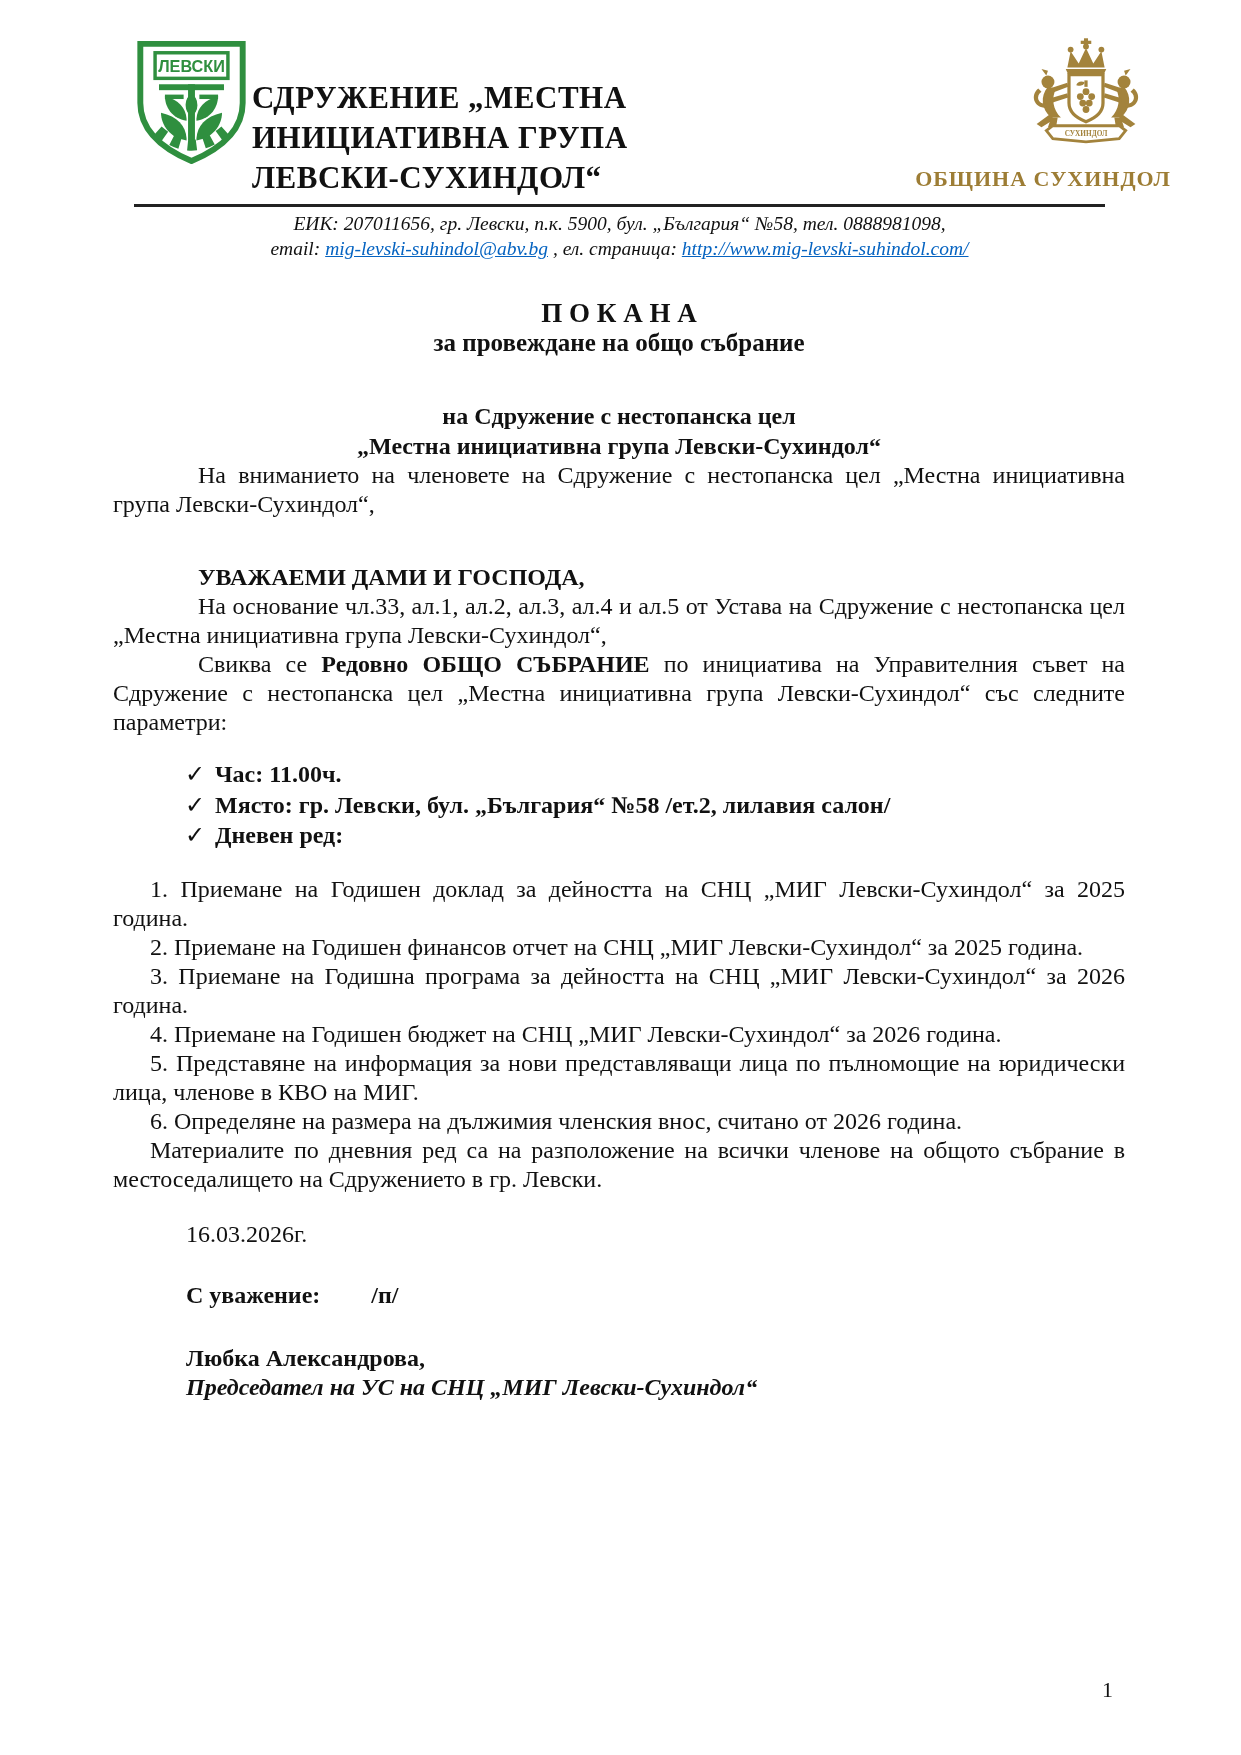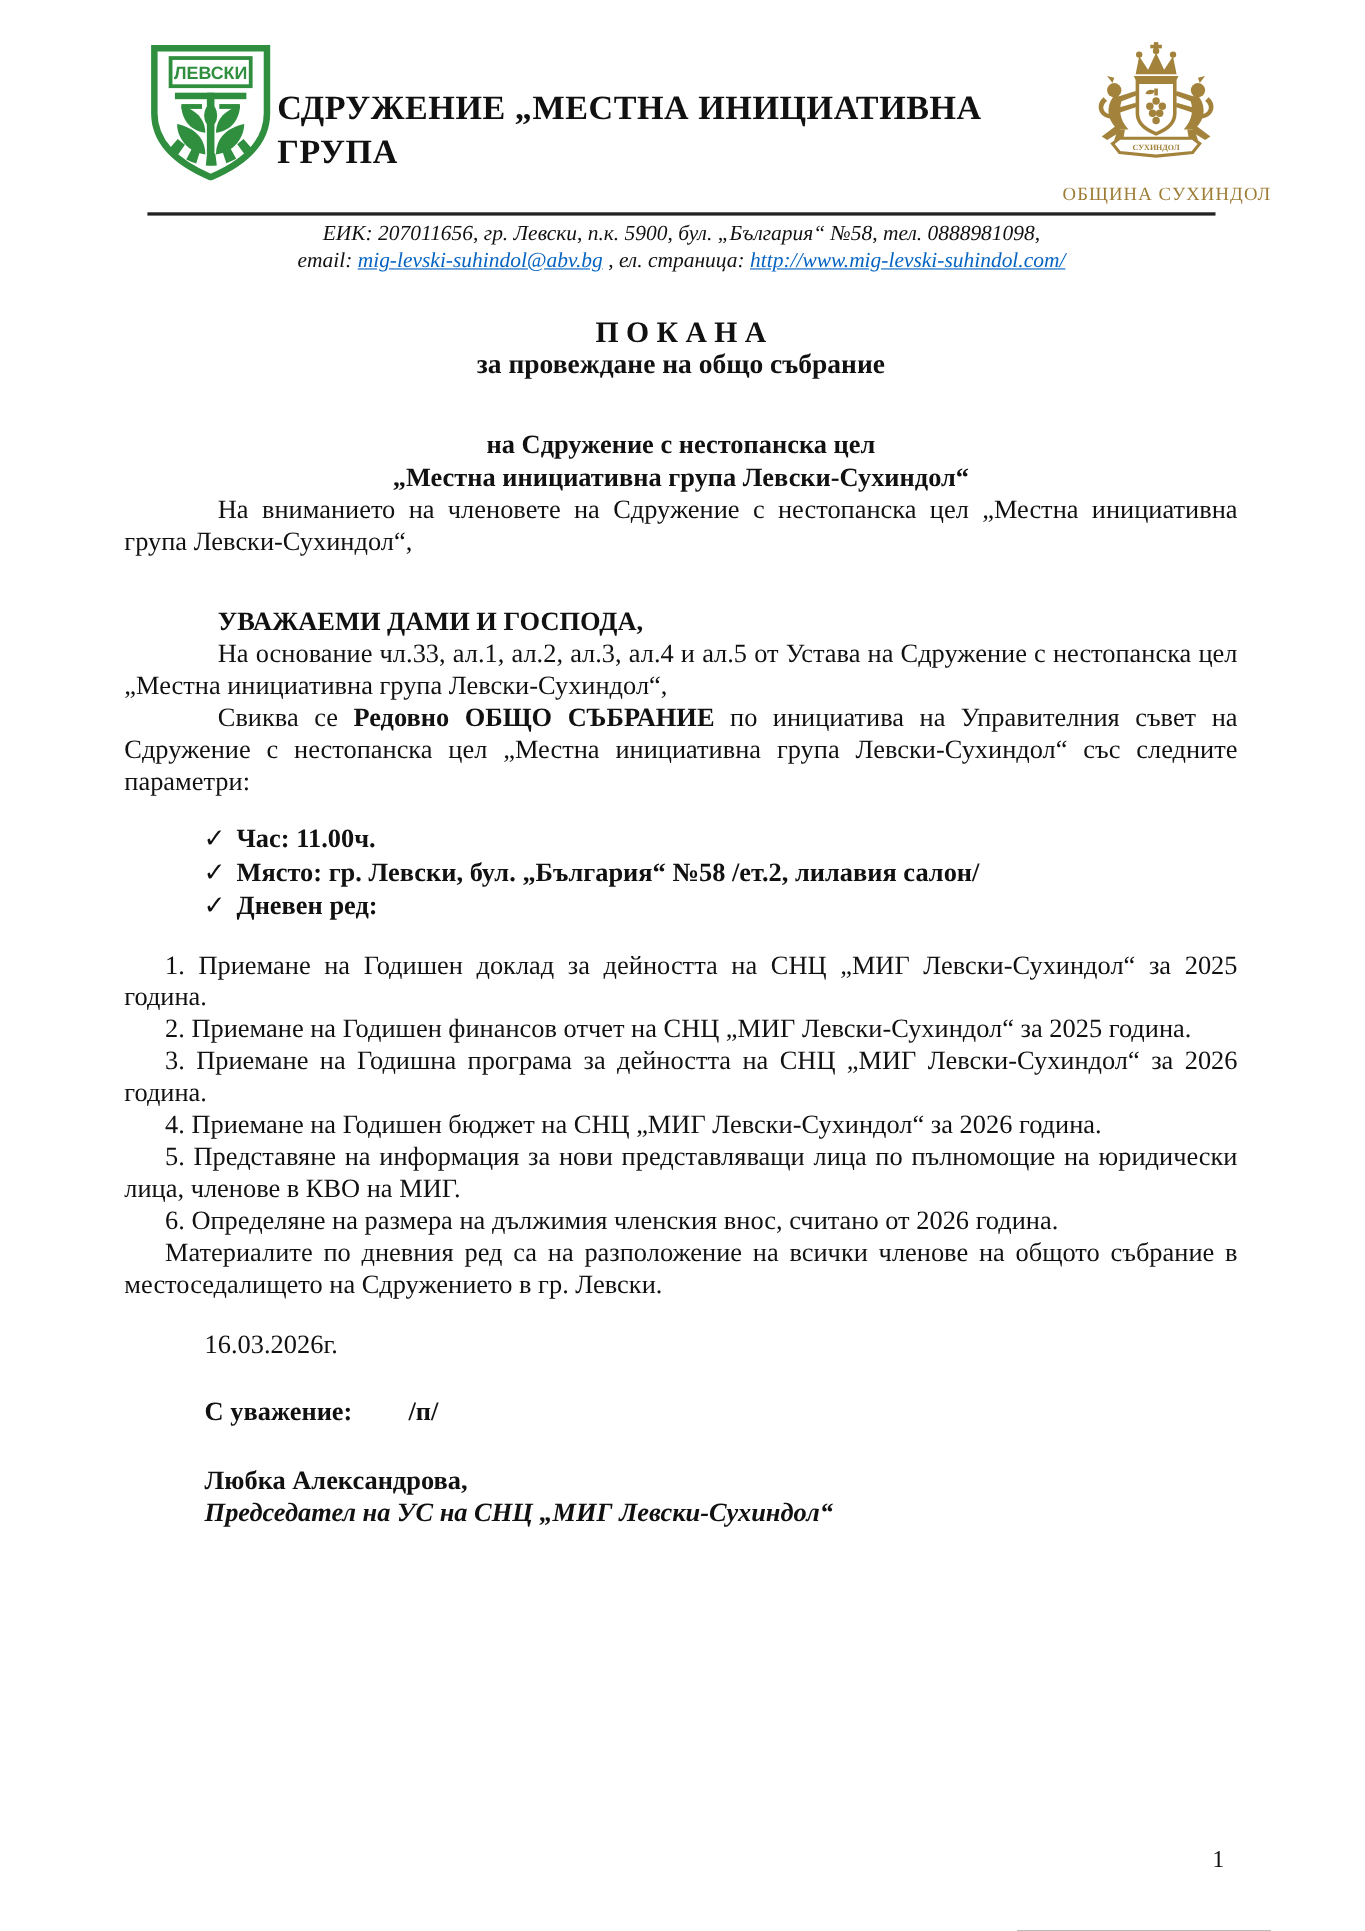--- a/index.html
+++ b/index.html
@@ -24,27 +24,27 @@
     flex:1;
     text-align:left;
     font-weight:bold;
     font-size:31px;
     line-height:40px;
     padding-top:40px;
     letter-spacing:.5px;
   }
   .logo-right{
     flex:0 0 205px;
-    text-align:left;
+    text-align:right;
     padding-top:0;
     margin-left:40px;
   }
   .logo-right-caption{
-    font-weight:normal;
-    font-size:17px;
+    font-weight:bold;
+    font-size:22px;
     letter-spacing:1px;
     color:#9d7d35;
     white-space:nowrap;
     margin-top:2px;
   }
   .header-rule{
     margin:6px 136px 0 134px;
     border-top:3px solid #222;
   }
   .contact{
@@ -159,20 +159,21 @@
         <path d="M55 84 C40 82 33 70 33 59 C47 63 54 71 55 82 Z" fill="#2f8f3f"></path>
         <path d="M65 84 C80 82 87 70 87 59 C73 63 66 71 65 82 Z" fill="#2f8f3f"></path>
         <path d="M55 104 C38 102 29 88 29 76 C46 80 54 89 55 102 Z" fill="#2f8f3f"></path>
         <path d="M65 104 C82 102 91 88 91 76 C74 80 66 89 65 102 Z" fill="#2f8f3f"></path>
         <path d="M26 94 Q60 124 94 94" fill="none" stroke="#2f8f3f" stroke-width="11" stroke-dasharray="9 8"></path>
       </svg>
     </div>
 
     <div class="org-title">
       <div>СДРУЖЕНИЕ „МЕСТНА ИНИЦИАТИВНА ГРУПА</div>
+      <div>ЛЕВСКИ-СУХИНДОЛ“</div>
     </div>
 
     <div class="logo-right">
       <svg width="170" height="122" viewBox="0 0 210 150">
         <g fill="#a3833c" stroke="none">
 
           <rect x="102.5" y="0" width="5" height="12"></rect>
           <rect x="98.5" y="3" width="13" height="4"></rect>
 
           <path d="M82 36 L86 16 L96 31 L105 12 L114 31 L124 16 L128 36 Z"></path>

